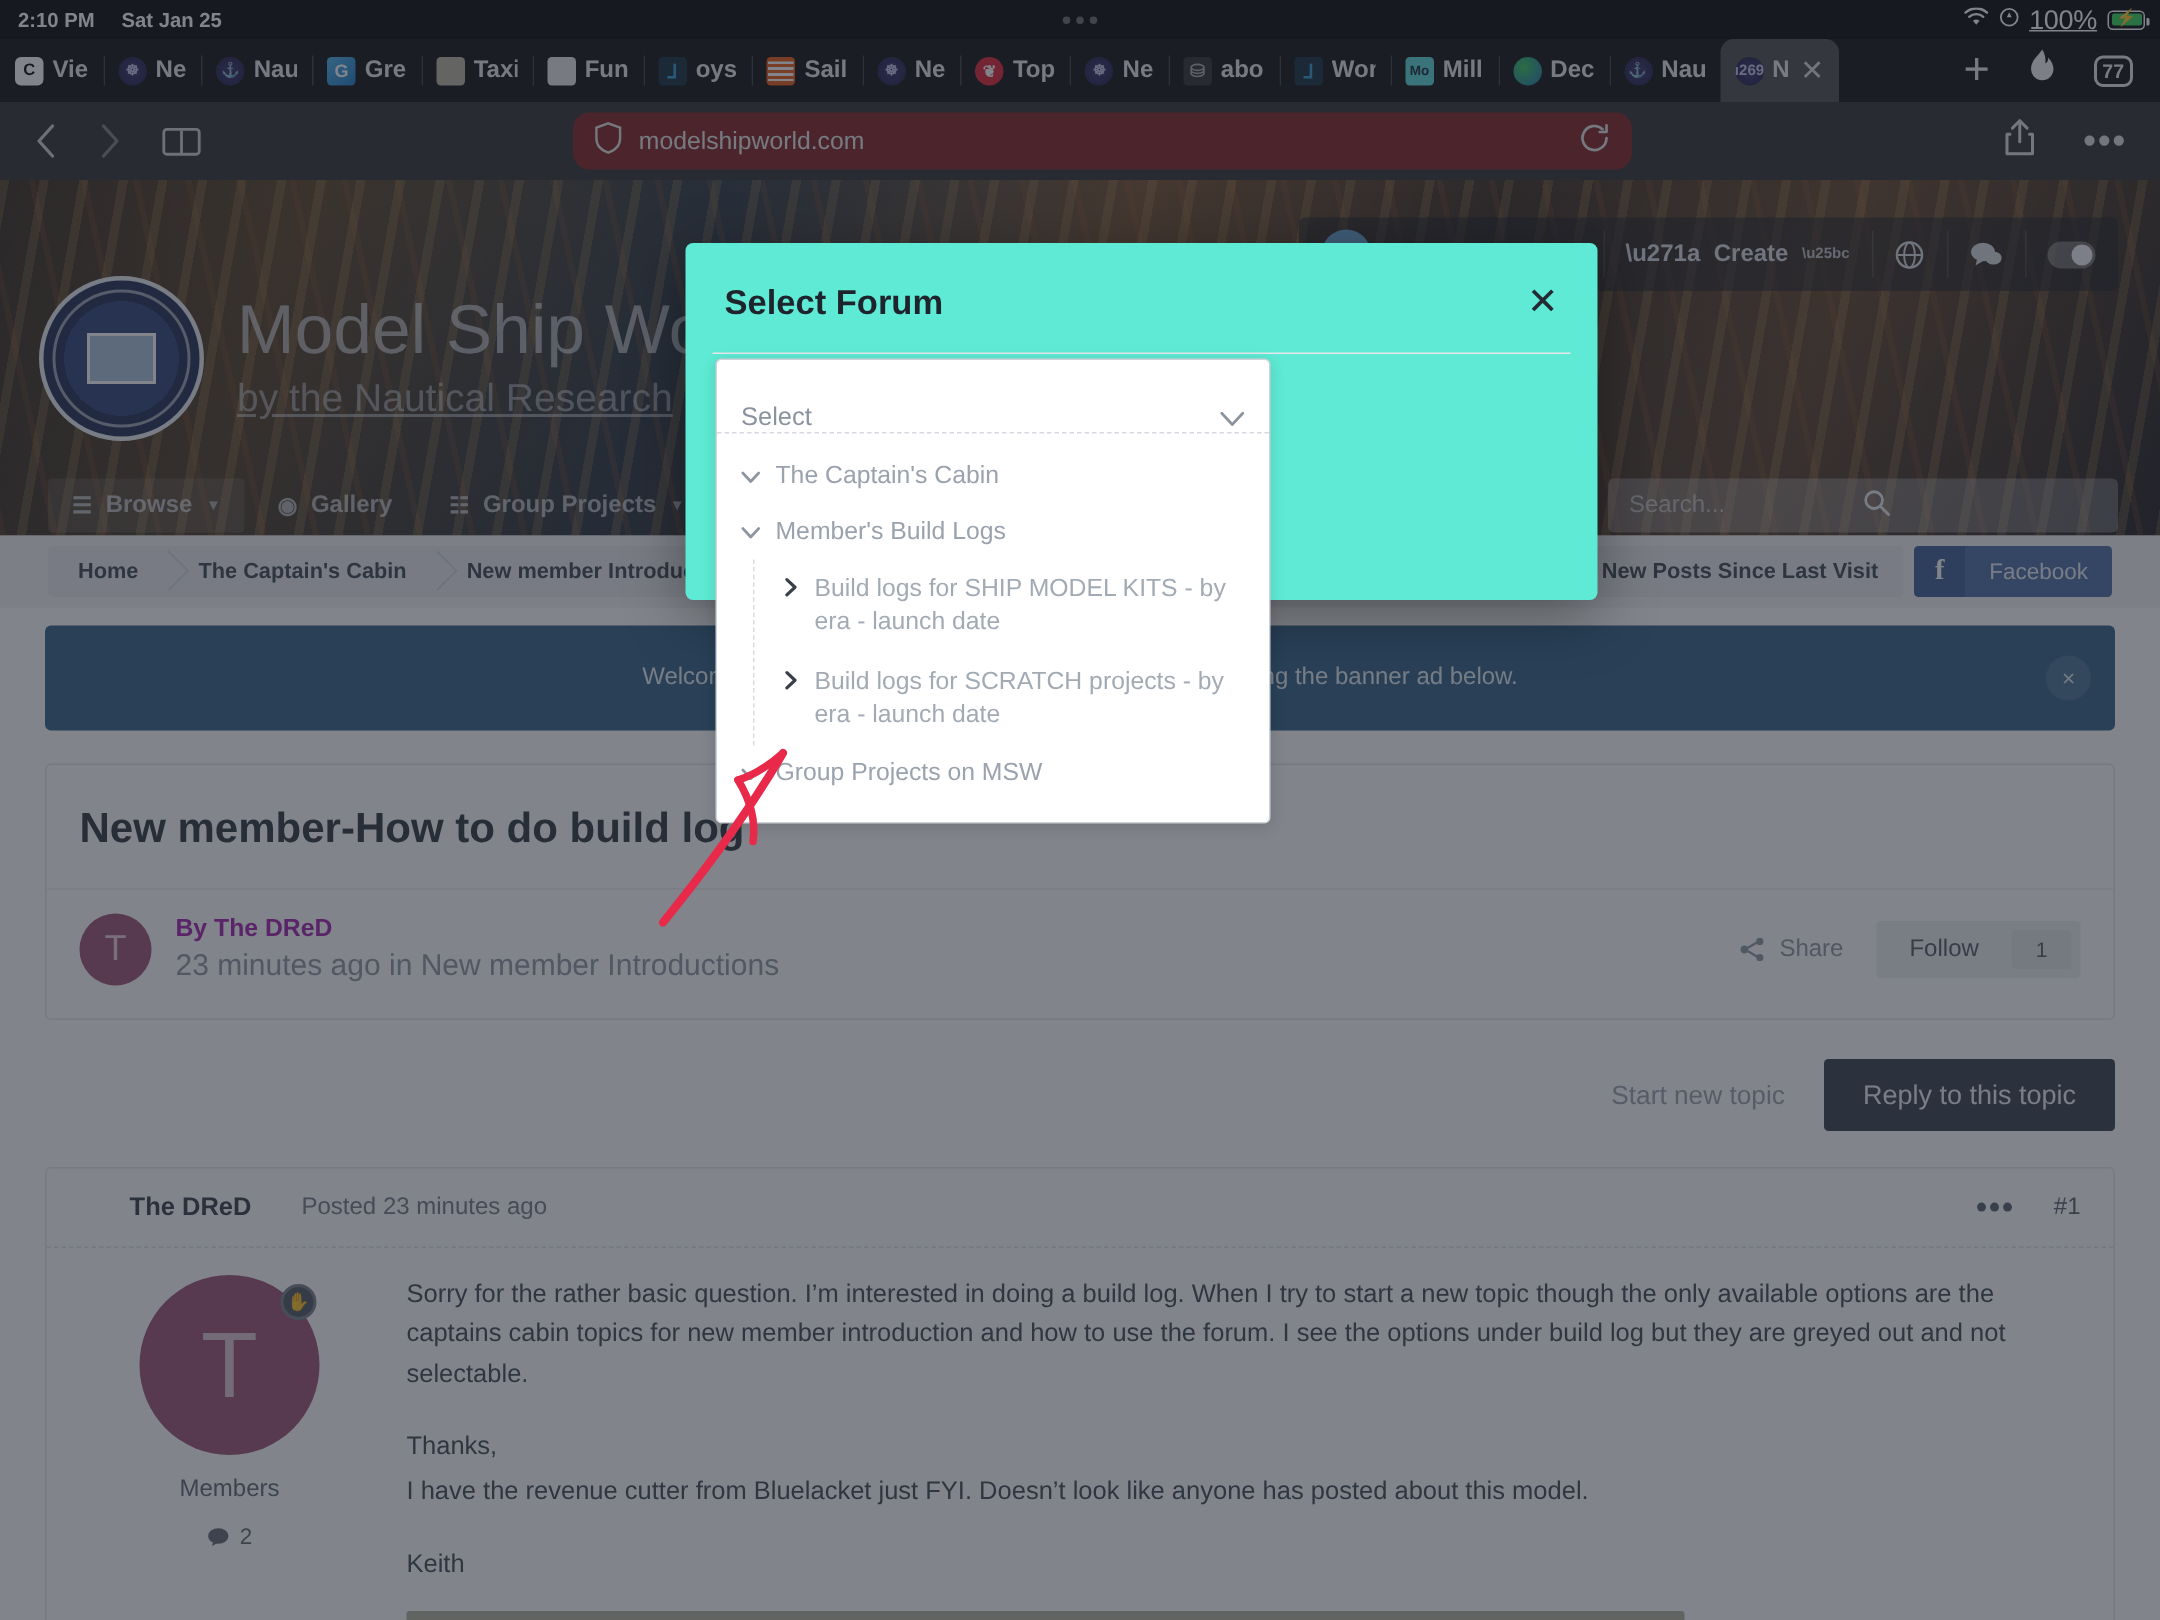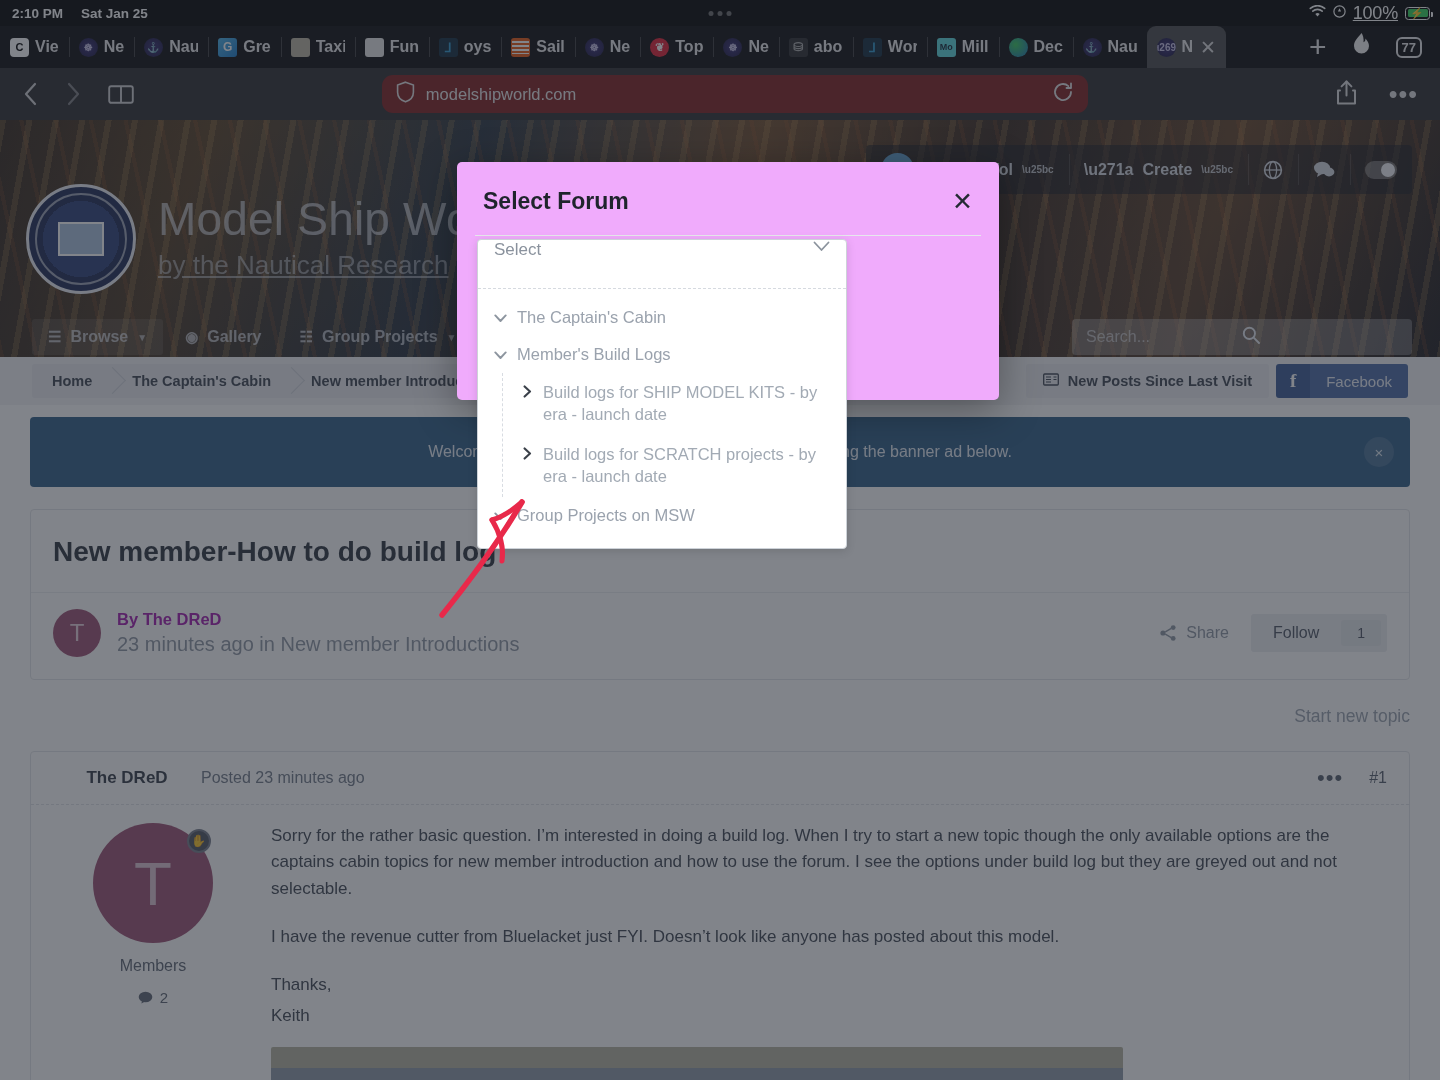--- a/index.html
+++ b/index.html
@@ -215,33 +215,33 @@
   .pb-role { font-size:16px; color:#5d6572; }
   .pb-posts { font-size:15px; color:#5d6572; display:flex; align-items:center; gap:7px; }
   .pb-main { flex:1; padding-left:18px; }
   .pb-p { font-size:17px; line-height:1.55; color:#3f4651; margin-bottom:22px; }
   .pb-img { height:80px; margin:0 0 0 0; background:
       linear-gradient(180deg,#b5b49f 0 26%, #8e9aa6 26% 100%); border-radius:2px;
     width:852px; }
 
   
   .overlay { position:absolute; inset:0; background:rgba(38,43,54,.58); z-index:50; }
-  .modal { position:absolute; left:457px; top:162px; width:542px;
-    background:#f0abfc; border-radius:5px; z-index:60;
+  .modal { position:absolute; left:457px; top:162px; width:608px;
+    background:#5eead4; border-radius:5px; z-index:60;
     box-shadow:0 10px 40px rgba(0,0,0,.35); }
   .modal-head { display:flex; align-items:center; padding:26px 26px 20px; }
   .modal-title { font-size:23px; font-weight:700; color:#1f242c; }
   .modal-x { margin-left:auto; color:#242a33; font-size:25px; font-weight:300; line-height:1; }
   .modal-sep { height:1px; background:#e6e8ec; margin:0 18px; }
   .modal-body { height:164px; }
 
   .dd { position:absolute; left:20px; top:77px; width:370px; z-index:70;
     background:#fff; border:1px solid #cdd2d8; border-radius:4px;
     box-shadow:0 2px 10px rgba(0,0,0,.13); }
-  .dd-head { display:flex; align-items:flex-start; padding:0 16px; height:49px;
+  .dd-head { display:flex; align-items:flex-end; padding:0 16px; height:49px;
     border-bottom:1px dashed #d6dae0; }
   .dd-ph { color:#8a929d; font-size:17px; flex:1; }
   .dd-chev { color:#7d858f; font-size:13px; }
   .dd-list { padding:10px 0 14px; }
   .dd-group { display:flex; align-items:flex-start; gap:10px; padding:9px 16px;
     color:#9aa2ad; font-size:16.5px; }
   .dd-group .g-chev { font-size:12px; margin-top:4px; }
   .dd-children { margin-left:24px; border-left:1px dashed #d8dce2; padding-left:20px; }
   .dd-child { padding:9px 10px 9px 0; font-size:16.5px; color:#2b3039; line-height:1.33; }
   .dd-child.disabled { color:#a2aab4; display:flex; gap:11px; align-items:flex-start; }
@@ -536,20 +536,21 @@
           <span class="followbtn">
             <span class="follow-lbl">Follow</span>
             <span class="follow-cnt">1</span>
           </span>
         </div>
       </div>
     </div>
 
     <div class="actionrow">
       <span class="startnew">Start new topic</span>
+      <span class="replybtn">Reply to this topic</span>
     </div>
 
     <div class="postbox">
       <div class="post-head">
         <span class="ph-name">The DReD</span>
         <span class="ph-date">Posted 23 minutes ago</span>
         <span class="ph-right">
           <span class="ph-dots">•••</span>
           <span class="ph-num">#1</span>
         </span>
@@ -564,22 +565,22 @@
           <span class="pb-posts">
             <svg width="15" height="13" viewBox="0 0 15 13">
                 <ellipse cx="7.5" cy="6" rx="6.8" ry="5.2" fill="#5d6572"></ellipse>
                 <path d="M4 10l-.6 2.6L7 10.6z" fill="#5d6572"></path>
               </svg>
             <span>2</span>
           </span>
         </div>
         <div class="pb-main" id="post-paras">
             <div class="pb-p">Sorry for the rather basic question. I’m interested in doing a build log. When I try to start a new topic though the only available options are the captains cabin topics for new member introduction and how to use the forum. I see the options under build log but they are greyed out and not selectable.</div>
+            <div class="pb-p" style="margin-bottom: 4px;">Thanks,</div>
             <div class="pb-p">I have the revenue cutter from Bluelacket just FYI. Doesn’t look like anyone has posted about this model.</div>
-            <div class="pb-p" style="margin-bottom: 4px;">Thanks,</div>
             <div class="pb-p" style="margin-bottom: 4px;">Keith</div>
             <div class="pb-img" style="margin-top: 18px;"></div>
           </div>
       </div>
     </div>
   </div>
 
   <div class="overlay"></div>
 
   <div class="modal">

